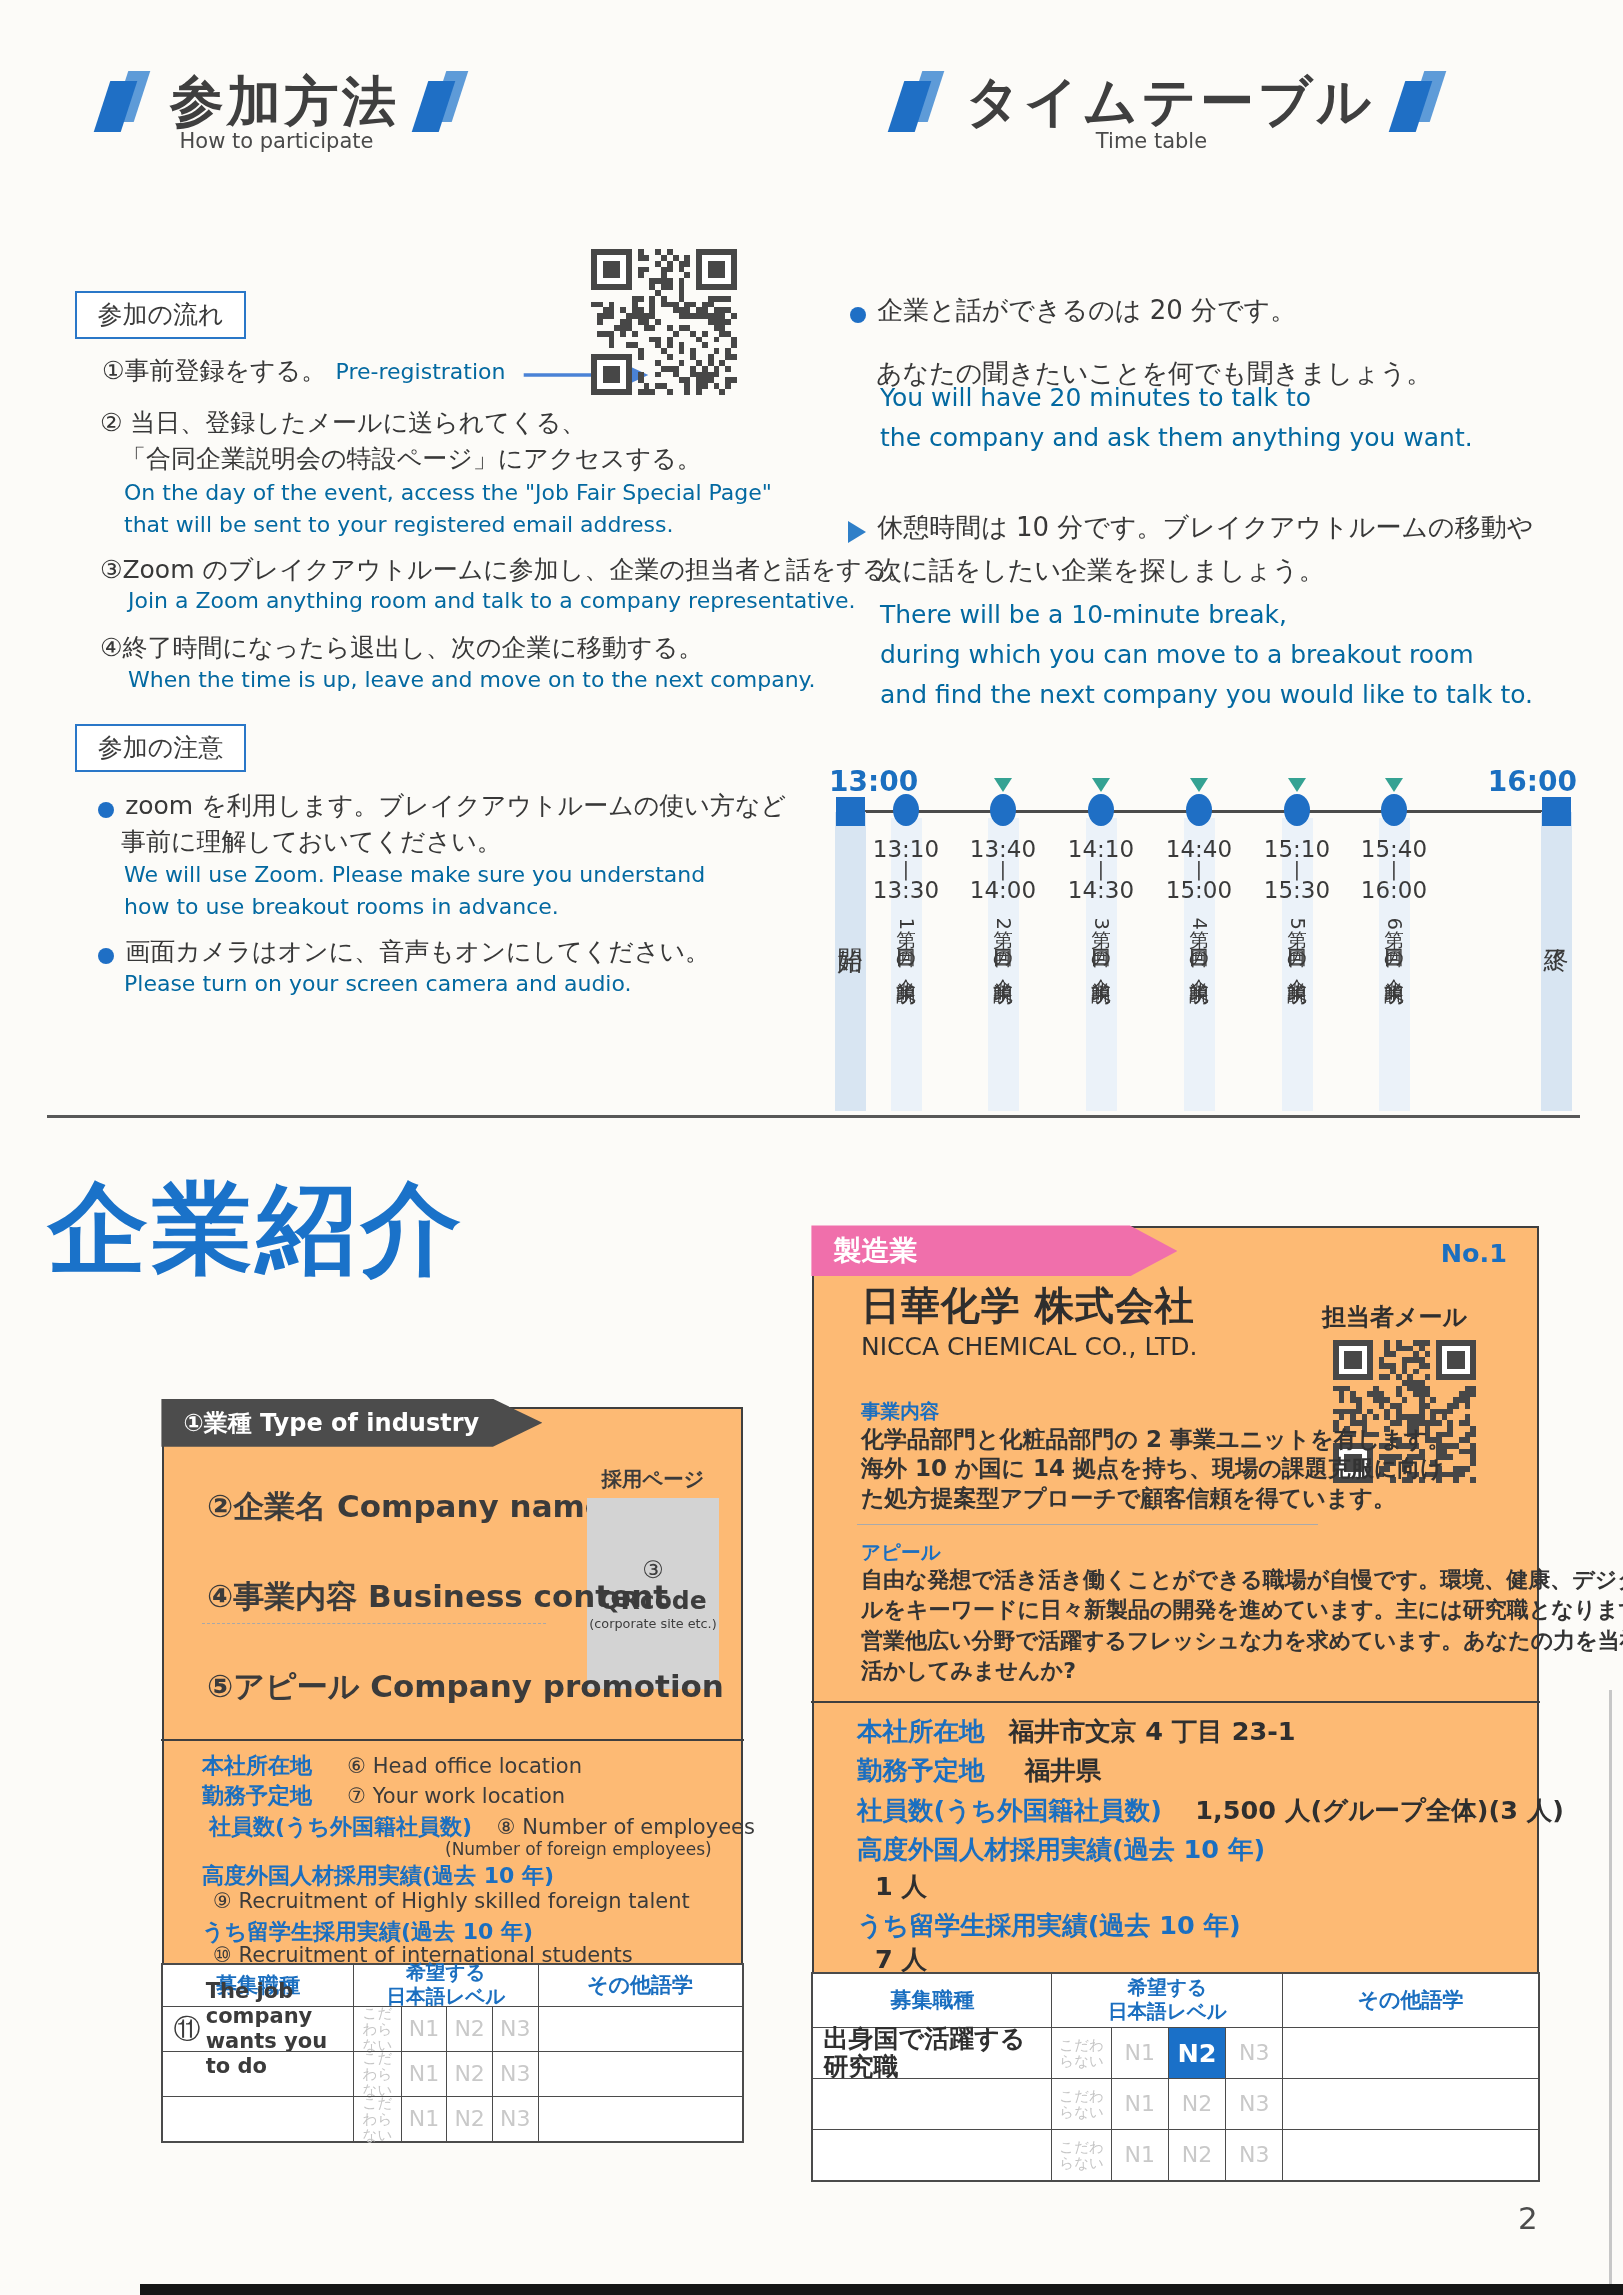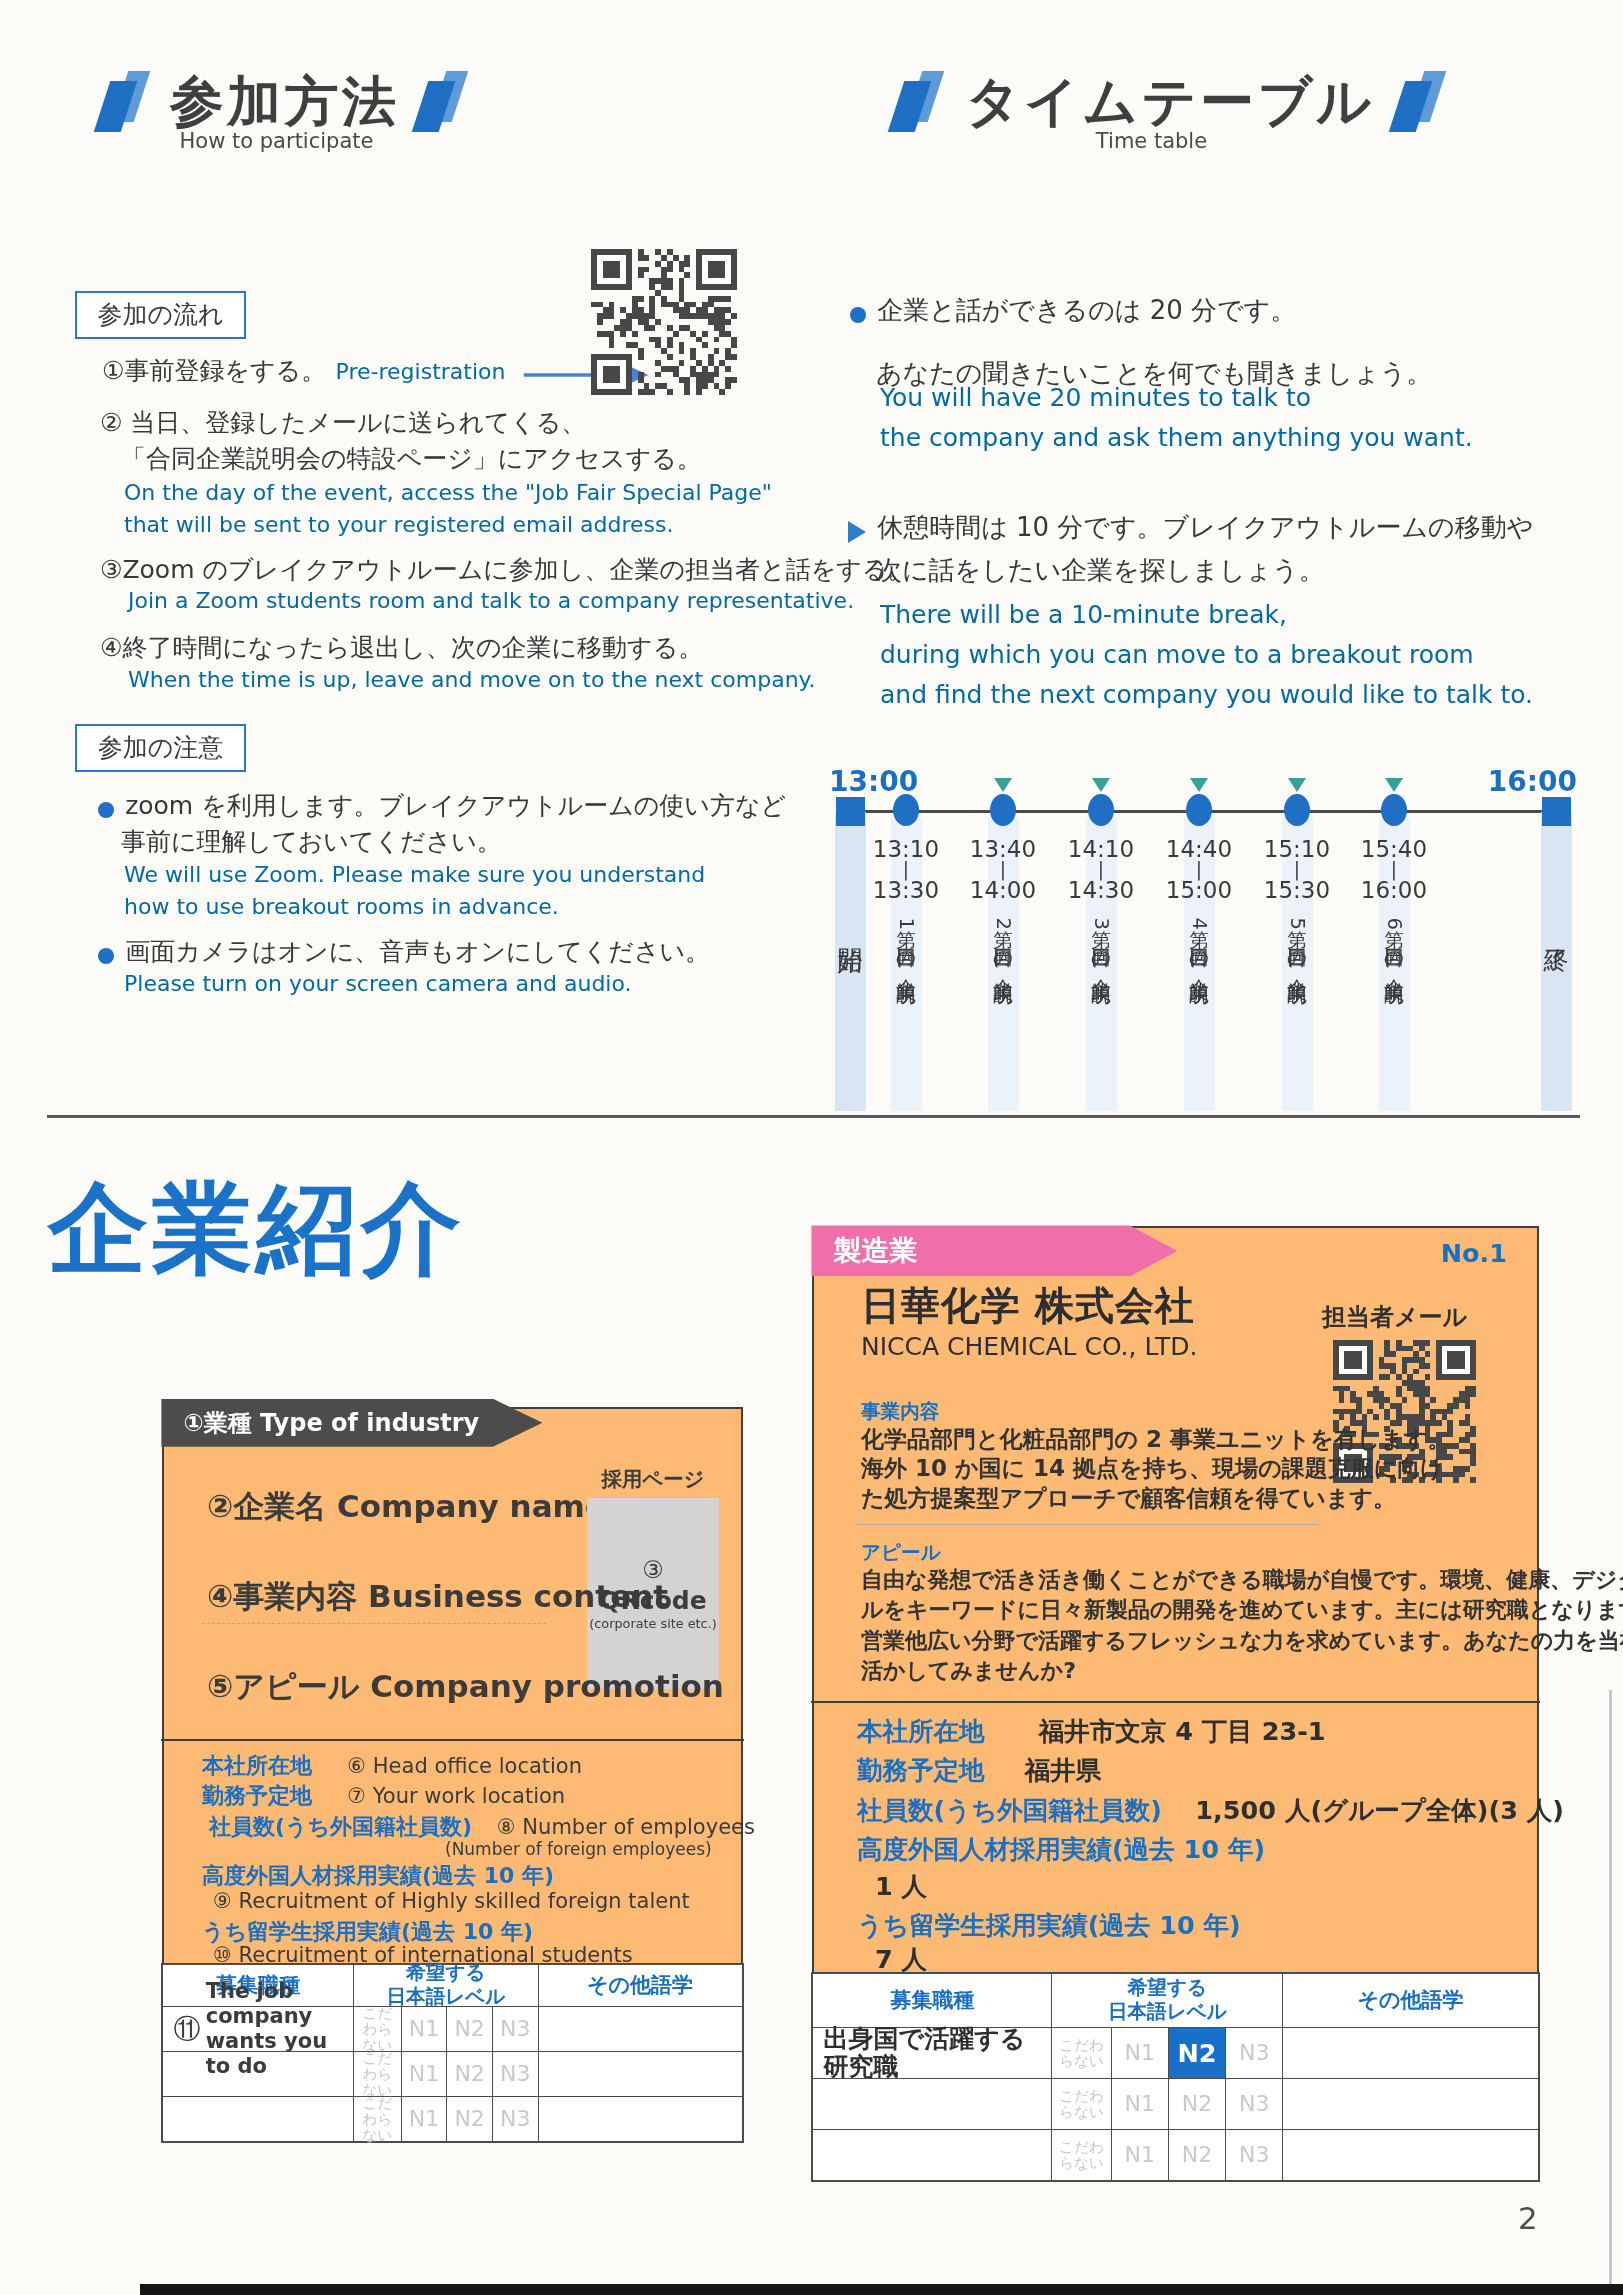--- a/index.html
+++ b/index.html
@@ -316,21 +316,21 @@
       <rect x="1" y="19" width="5" height="5" fill="#ffffff"></rect>
       <rect x="2" y="20" width="3" height="3" fill="#474747"></rect>
     </svg>
 
   <div class="abs jp" style="left:100px;top:406px;">② 当日、登録したメールに送られてくる、</div>
   <div class="abs jp" style="left:121px;top:442px;">「合同企業説明会の特設ページ」にアクセスする。</div>
   <div class="abs en" style="left:124px;top:480px;">On the day of the event, access the "Job Fair Special Page"</div>
   <div class="abs en" style="left:124px;top:512px;">that will be sent to your registered email address.</div>
 
   <div class="abs jp" style="left:100px;top:553px;">③Zoom のブレイクアウトルームに参加し、企業の担当者と話をする。</div>
-  <div class="abs en" style="left:128px;top:588px;">Join a Zoom students room and talk to a company representative.</div>
+  <div class="abs en" style="left:128px;top:588px;">Join a Zoom anything room and talk to a company representative.</div>
 
   <div class="abs jp" style="left:100px;top:631px;">④終了時間になったら退出し、次の企業に移動する。</div>
   <div class="abs en" style="left:128px;top:667px;">When the time is up, leave and move on to the next company.</div>
 
   <div class="abs label-box" style="left:75px;top:724px;">参加の注意</div>
 
   <div class="abs" style="left:98px;top:789px;">
     <span class="dot"></span>
     <span class="jp">zoom を利用します。ブレイクアウトルームの使い方など</span>
   </div>
@@ -783,21 +783,21 @@
     <div class="abs sec-lbl" style="left:47px;top:311px;">アピール</div>
     <div class="abs promo-jp" style="left:47px;top:337px;">自由な発想で活き活き働くことができる職場が自慢です。環境、健康、デジタ</div>
     <div class="abs promo-jp" style="left:47px;top:367px;">ルをキーワードに日々新製品の開発を進めています。主には研究職となりますが、</div>
     <div class="abs promo-jp" style="left:47px;top:398px;">営業他広い分野で活躍するフレッシュな力を求めています。あなたの力を当社で</div>
     <div class="abs promo-jp" style="left:47px;top:428px;">活かしてみませんか?</div>
 
     <div class="hline" style="top:473px;"></div>
 
     <div class="abs" style="left:43px;top:486px;">
       <span class="det-lbl">本社所在地</span>
-      <span class="det-val" style="margin-left:50px;">福井市文京 4 丁目 23-1</span>
+      <span class="det-val" style="margin-left:20px;">福井市文京 4 丁目 23-1</span>
     </div>
     <div class="abs" style="left:43px;top:525px;">
       <span class="det-lbl">勤務予定地</span>
       <span class="det-val" style="margin-left:36px;">福井県</span>
     </div>
     <div class="abs" style="left:43px;top:565px;">
       <span class="det-lbl">社員数(うち外国籍社員数)</span>
       <span class="det-val" style="margin-left:29px;">1,500 人(グループ全体)(3 人)</span>
     </div>
     <div class="abs det-lbl" style="left:43px;top:604px;">高度外国人材採用実績(過去 10 年)</div>

